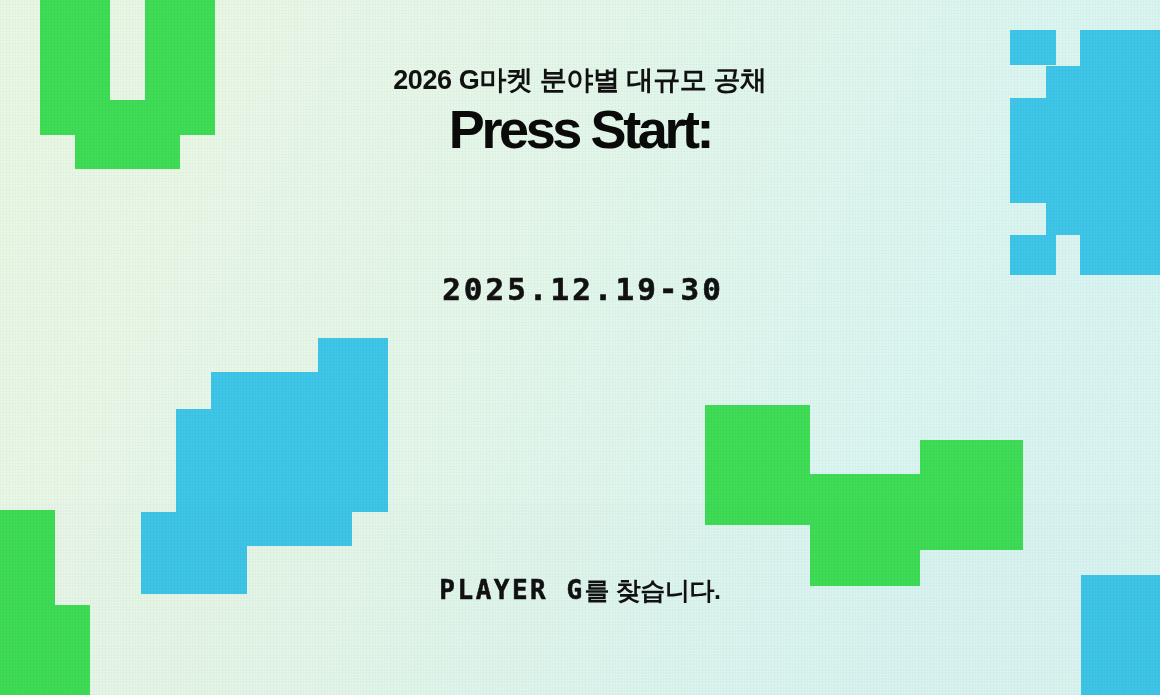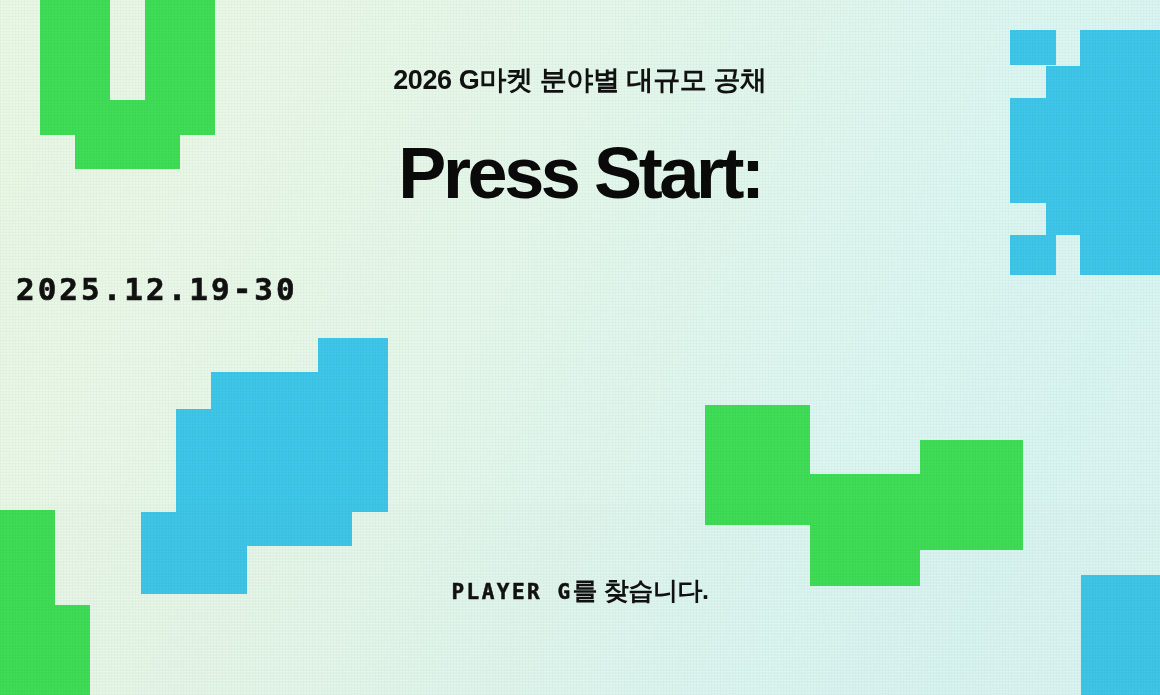--- a/index.html
+++ b/index.html
@@ -66,35 +66,35 @@
     color: #111111;
     white-space: nowrap;
   }
 
   .headline {
     position: absolute;
     top: 104px;
     left: 0;
     right: 0;
     text-align: center;
-    font-size: 72px;
+    font-size: 54px;
     line-height: 0.94;
     font-weight: bold;
     letter-spacing: -3.4px;
     color: #0a0a0a;
     font-stretch: condensed;
-    margin-top: 36px;
   }
   .headline .l2 { display: block; }
 
   .daterange {
     position: absolute;
     top: 271px;
-    left: 16px;
+    left: 6px;
     right: 0;
+    text-align: center;
     font-family: "DejaVu Sans Mono", "Liberation Mono", monospace;
     font-size: 31px;
     font-weight: bold;
     letter-spacing: 3px;
     color: #111111;
     -webkit-text-stroke: 0.6px #111111;
   }
 
   .footer {
     position: absolute;
@@ -104,21 +104,21 @@
     text-align: center;
     font-size: 25px;
     font-weight: bold;
     line-height: 1.45;
     letter-spacing: -0.4px;
     color: #111111;
   }
   .footer .fl { display: block; }
   .pixelword {
     font-family: "DejaVu Sans Mono", "Liberation Mono", monospace;
-    font-size: 21px;
+    font-size: 26px;
     letter-spacing: 2.5px;
     font-weight: bold;
     -webkit-text-stroke: 0.5px #111111;
   }
 </style>
 </head>
 <body>
 
 <div id="poster">
 

